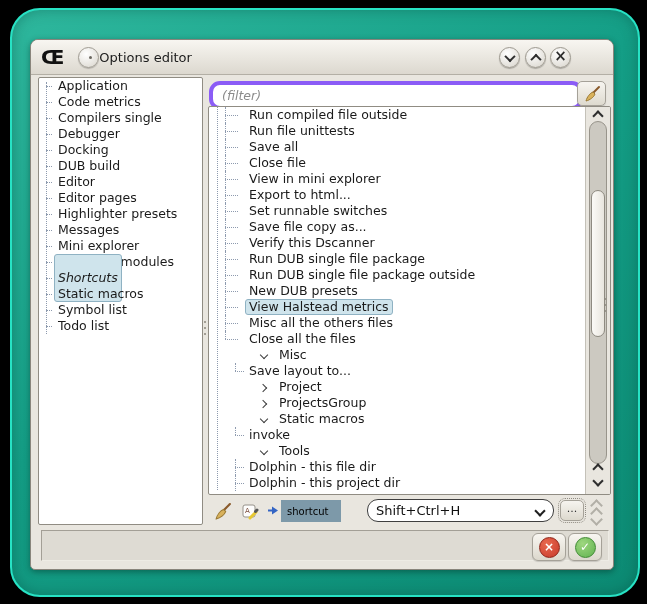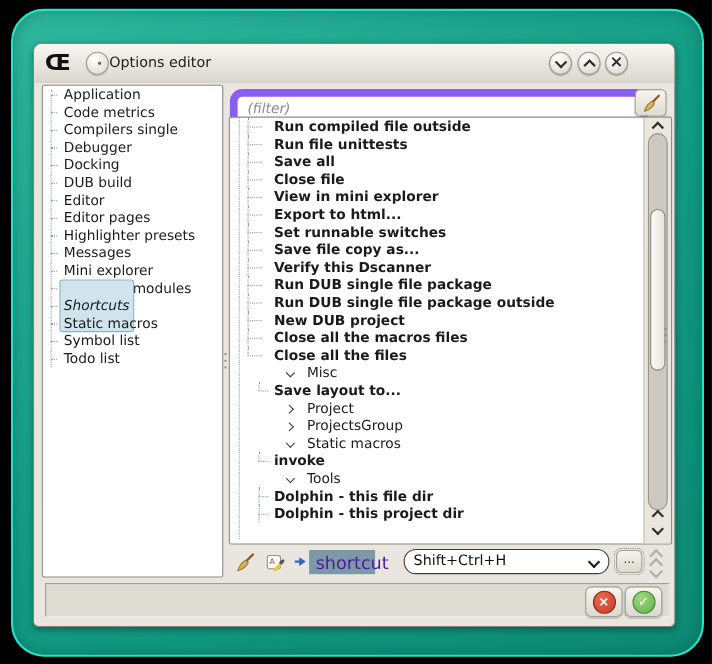--- a/index.html
+++ b/index.html
@@ -40,33 +40,33 @@
   .sb-label{white-space:nowrap;padding:16px 3px;border:1px solid transparent;line-height:14px;}
   .sb-row.selected .sb-label{background:var(--selBg,#cfe4ec);border:1px solid var(--selBorder,#8fb2c3);border-radius:3px;font-style:italic;}
 
   
   .splitter{position:absolute;left:170px;top:37px;width:7px;height:446px;}
   .splitter i{position:absolute;left:3px;width:2px;height:2px;border-radius:50%;background:#8a867d;}
   .edgegrip i{position:absolute;width:2px;height:2px;border-radius:50%;background:#8a867d;}
   .edgegrip{position:absolute;left:573px;top:258px;width:4px;height:16px;}
 
   
-  .filter{position:absolute;left:178px;top:41px;width:348px;height:21px;border:7px solid #8b5cf6;
+  .filter{position:absolute;left:178px;top:41px;width:348px;height:21px;border:4px solid #8b5cf6;
           border-radius:11px;background:#fff;font-family:inherit;font-size:12.5px;padding:0 9px;color:#222;outline:none;}
   .filter::placeholder{font-style:italic;color:#8b8b8b;opacity:1;}
   .cleanbtn{position:absolute;left:546px;top:41px;width:27px;height:23px;border:1px solid #a5a198;border-radius:5px;
             background:linear-gradient(#f7f5f0,#dedacf);display:flex;align-items:center;justify-content:center;
             box-shadow:0 1px 1px rgba(0,0,0,.15);}
 
   
   .treepanel{position:absolute;left:177px;top:66px;width:401px;height:387px;background:#fff;
              border:1px solid #908c83;border-radius:2px;overflow:hidden;font-size:12.5px;color:#1a1a1a;}
   .root-guide{position:absolute;left:8px;top:0;bottom:4px;border-left:1px dotted #8d9aae;}
   .t-row{height:16px;display:flex;align-items:center;position:relative;}
-  .t-row.lvl1,.t-row.lvl2{padding-left:36px;font-weight:bold;}
+  .t-row.lvl1,.t-row.lvl2{padding-left:36px;}
   .t-row.lvl0{padding-left:21px;margin-left:45px;}
   .t-row.lvl1::before{content:'';position:absolute;left:16px;top:0;bottom:0;border-left:1px dotted #8d9aae;}
   .t-row.lvl1::after{content:'';position:absolute;left:16px;top:8px;width:13px;border-top:1px dotted #8d9aae;}
   .t-row.lvl2::before{content:'';position:absolute;left:26px;top:0;bottom:0;border-left:1px dotted #8d9aae;}
   .t-row.lvl2::after{content:'';position:absolute;left:26px;top:8px;width:9px;border-top:1px dotted #8d9aae;}
   .t-row.last::before{bottom:8px;}
   .t-row .arrow{display:none;position:absolute;left:7px;top:5px;width:5px;height:5px;
                 border-right:1.6px solid #3c3c3c;border-bottom:1.6px solid #3c3c3c;}
   .t-row.arrow-down .arrow{display:block;transform:rotate(45deg);}
   .t-row.arrow-right .arrow{display:block;transform:rotate(-45deg);top:6px;left:6px;}
@@ -84,21 +84,21 @@
   .sb-thumb{position:absolute;left:1px;right:1px;top:68px;height:145px;border-radius:7px;
             background:linear-gradient(90deg,#fbfaf7,#e8e5de);border:1px solid #8e8a81;}
 
   
   .proprow{position:absolute;left:177px;top:457px;width:401px;height:28px;}
   .icbtn{position:absolute;top:3px;width:22px;height:22px;display:flex;align-items:center;justify-content:center;}
   .icbtn.clean2{left:3px;}
   .icbtn.editsc{left:31px;}
   .prop-arrow{position:absolute;left:59px;top:8px;}
   .propname{position:absolute;left:73px;top:3px;width:60px;height:22px;background:var(--propBg,#7d99a9);
-            color:#4c1d95;font-size:16px;display:flex;align-items:center;padding-left:6px;box-sizing:border-box;}
+            color:#000000;font-size:10px;display:flex;align-items:center;padding-left:6px;box-sizing:border-box;}
   .combo{position:absolute;left:159px;top:2px;width:187px;height:23px;background:#fff;border:1.5px solid #3f3f3f;
          border-radius:11px;box-sizing:border-box;display:flex;align-items:center;font-size:13px;color:#111;
          padding-left:8px;}
   .combo .chvd{position:absolute;right:9px;top:7px;width:6px;height:6px;border-right:2px solid #1f1f1f;border-bottom:2px solid #1f1f1f;transform:rotate(45deg);}
   .morebtn{position:absolute;left:352px;top:3px;width:24px;height:21px;background:linear-gradient(#f6f4ef,#ddd9ce);
            border:1px solid #a5a198;border-radius:5px;font-size:11px;color:#333;display:flex;align-items:center;
            justify-content:center;outline:1px dotted #8f8b82;outline-offset:1px;line-height:1;padding-bottom:5px;box-sizing:border-box;}
   .pchv{position:absolute;width:7px;height:7px;border-right:2px solid #b2afa7;border-bottom:2px solid #b2afa7;left:384px;}
   .pchv.u1{top:4px;transform:rotate(-135deg);}
   .pchv.u2{top:12px;transform:rotate(-135deg);}
@@ -248,25 +248,29 @@
           <div class="t-row lvl1">
 
             <span class="t-label">Run DUB single file package</span>
           </div>
           <div class="t-row lvl1">
 
             <span class="t-label">Run DUB single file package outside</span>
           </div>
           <div class="t-row lvl1">
 
-            <span class="t-label">New DUB project</span>
-          </div>
-          <div class="t-row lvl1">
-
-            <span class="t-label">Close all the macros files</span>
+            <span class="t-label">New DUB presets</span>
+          </div>
+          <div class="t-row selected lvl1">
+
+            <span class="t-label">View Halstead metrics</span>
+          </div>
+          <div class="t-row lvl1">
+
+            <span class="t-label">Misc all the others files</span>
           </div>
           <div class="t-row lvl1 last">
 
             <span class="t-label">Close all the files</span>
           </div>
           <div class="t-row lvl0 arrow-down">
             <i class="arrow"></i>
             <span class="t-label">Misc</span>
           </div>
           <div class="t-row lvl2 last">

